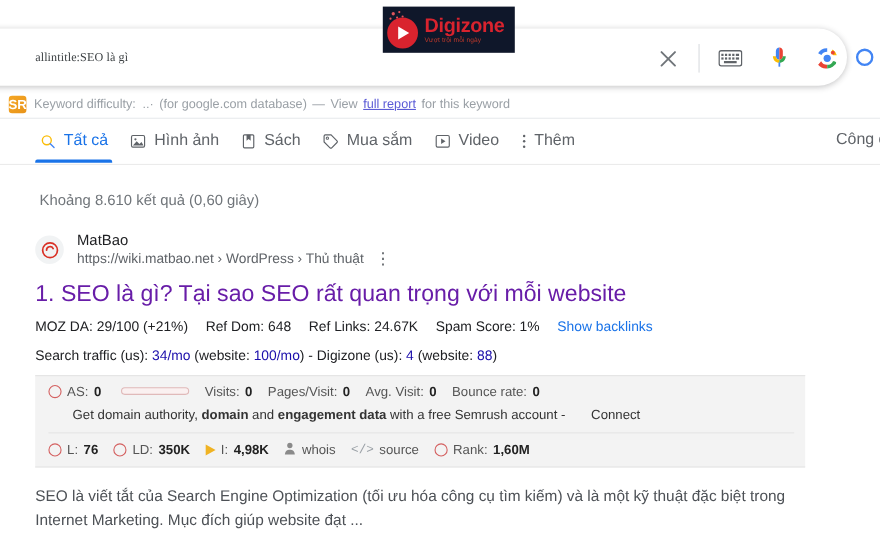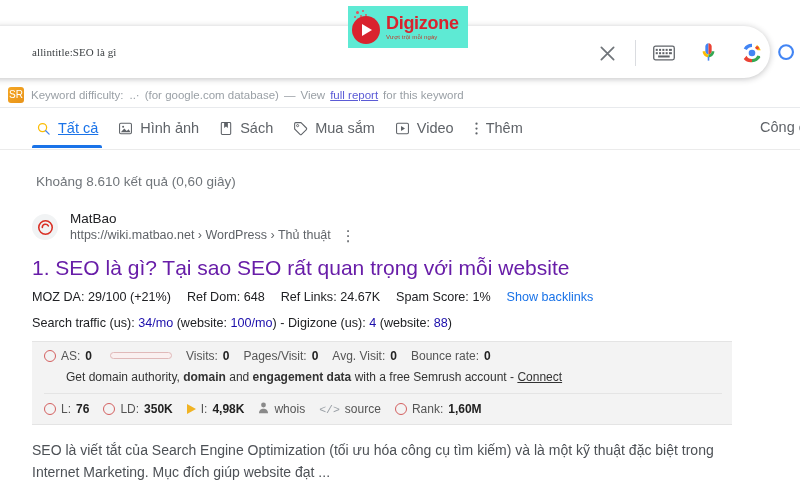--- a/index.html
+++ b/index.html
@@ -34,21 +34,21 @@
     width: 500px;
     letter-spacing: 0.1px;
   }
 
   .logo-wrap {
     position: absolute;
     left: 348px; top: 6px;
     width: 120px; height: 42px;
     z-index: 6;
     display: flex; align-items: center;
-    background: #5eead4;
+    background: #0f172a;
     padding: 0 2px;
   }
   .logo-mark { position: relative; width: 34px; height: 34px; flex: 0 0 34px; }
   .logo-circle {
     position: absolute; left: 2px; top: 6px;
     width: 28px; height: 28px; border-radius: 50%;
     background: #d9232e;
   }
   .logo-tri {
     position: absolute; left: 12px; top: 14px;
@@ -83,41 +83,41 @@
     position: absolute; left: 0; top: 82px;
     width: 800px; height: 26px;
     display: flex; align-items: center;
     font-size: 11.5px; color: #9aa0a6;
     border-bottom: 1px solid #e8eaed;
   }
   .kd-icon {
     width: 16px; height: 16px; margin-left: 8px; margin-right: 7px;
     border-radius: 3px;
     background: linear-gradient(135deg,#f5a623 0%,#e8941a 100%);
-    color: #fff; font-size: 10px; font-weight: normal;
+    color: #fff; font-size: 12px; font-weight: bold;
     display: flex; align-items: center; justify-content: center;
     flex: 0 0 16px;
   }
   .kd-link { color: #5b5bd6; text-decoration: underline; }
 
   
   .navbar {
     position: absolute; left: 0; top: 108px;
     width: 800px; height: 42px;
     display: flex; align-items: flex-start;
     border-bottom: 1px solid #ebebeb;
   }
   .tab {
     display: flex; align-items: center; gap: 7px;
     height: 40px; padding: 0 10px;
     font-size: 14.5px; color: #5f6368;
     cursor: pointer; position: relative;
     white-space: nowrap;
   }
-  .tab:first-child { margin-left: 26px; text-decoration: underline; }
+  .tab:first-child { margin-left: 26px; }
   .tab.active { color: #1a73e8; }
   .tab.active::after {
     content: ""; position: absolute;
     left: 6px; right: 6px; bottom: 0; height: 3px;
     background: #1a73e8; border-radius: 2px 2px 0 0;
   }
   .tab-icon { display: flex; align-items: center; }
   .tools-label {
     position: absolute; right: -6px; top: 11px;
     font-size: 14.5px; color: #5f6368;
@@ -179,21 +179,21 @@
     border: 1.6px solid #d46060; flex: 0 0 12px;
   }
   .sem-b { font-weight: bold; color: #222; }
   .as-bar {
     width: 62px; height: 7px; border-radius: 4px;
     border: 1px solid #e0b9b9; background: #faf0f0;
     margin: 0 14px 0 4px;
   }
   .sem-row2 { margin-top: 7px; margin-left: 22px; font-size: 12px; color: #333; }
   .sem-row2 b { font-weight: bold; }
-  .sem-connect { color: #333; text-decoration: underline; cursor: pointer; }
+  .sem-connect { color: #333; cursor: pointer; margin-left: 20px; }
   .sem-row3 {
     display: flex; align-items: center; margin-top: 9px;
     padding-top: 8px; border-top: 1px solid #e4e4e4;
     color: #555; font-size: 12px;
   }
   .tri-icon {
     width: 0; height: 0; flex: 0 0 auto;
     border-left: 9px solid #f0b323;
     border-top: 5.5px solid transparent;
     border-bottom: 5.5px solid transparent;

